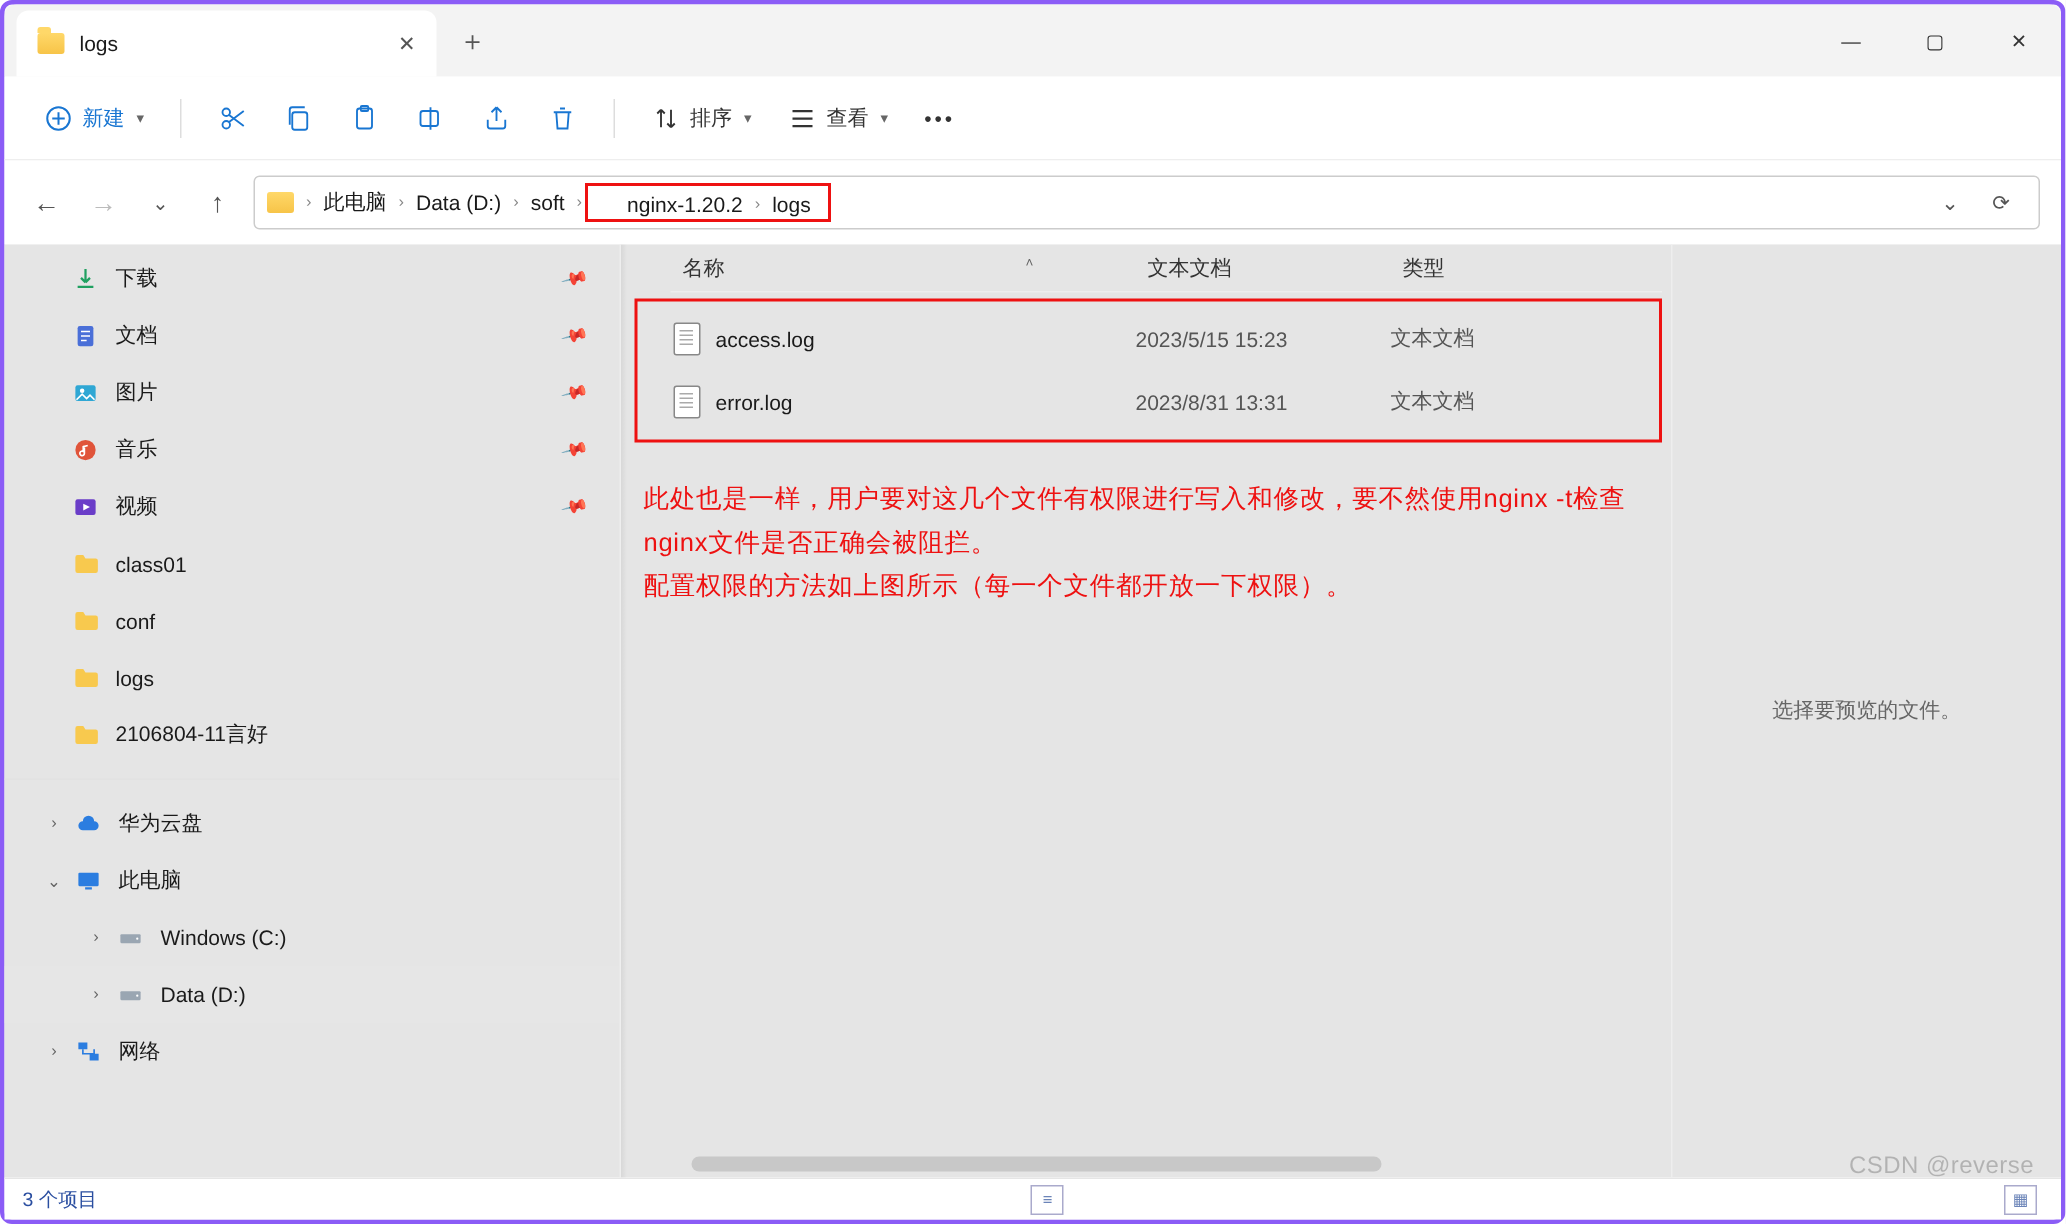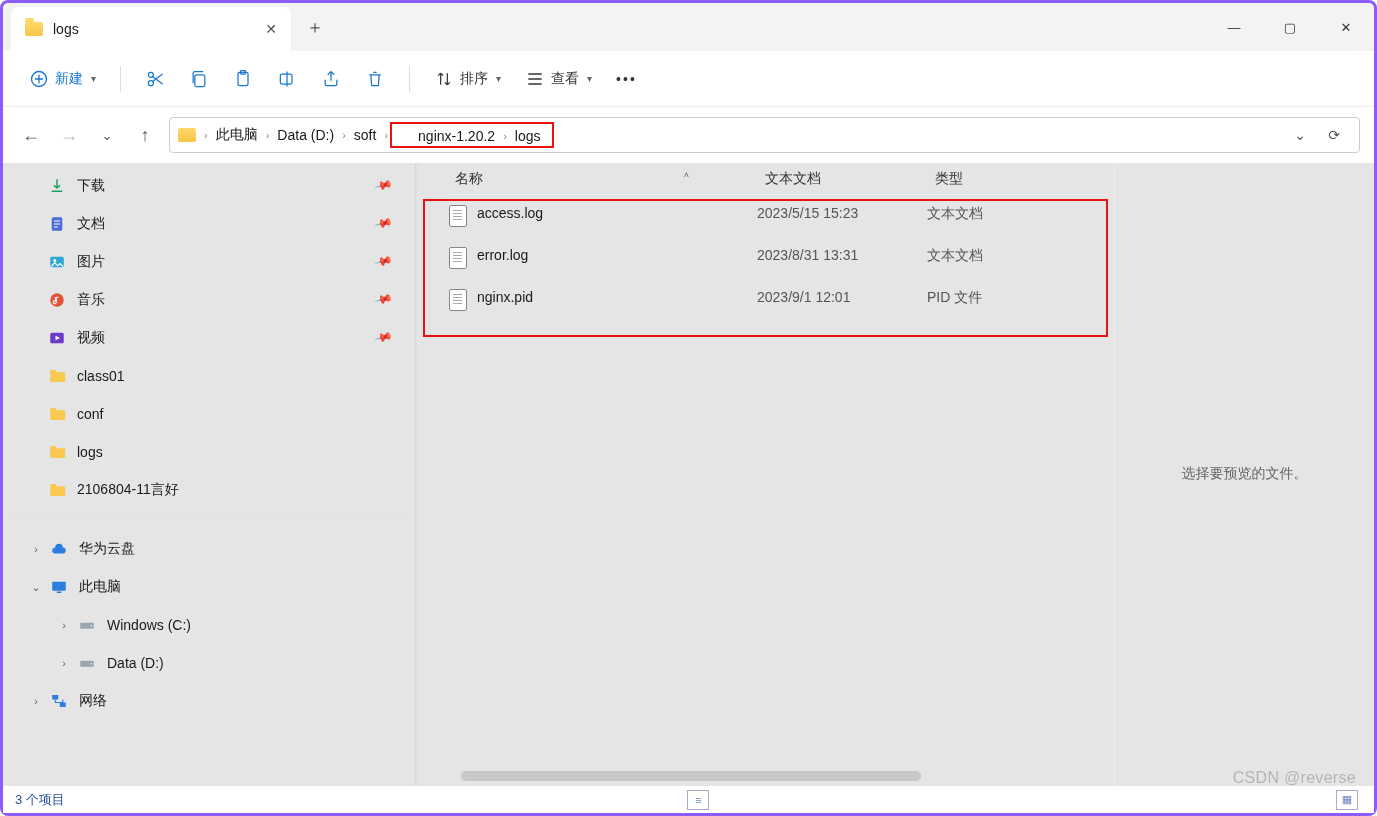--- a/index.html
+++ b/index.html
@@ -49,21 +49,21 @@
 .splitter::after{content:"";position:absolute;left:0;top:0;width:4px;height:100%;background:linear-gradient(to right,rgba(0,0,0,.06),transparent)}
 
 .filepane{flex:1;display:flex;flex-direction:column;min-width:0;position:relative}
 .cols{display:flex;height:32px;align-items:center;color:#333;border-bottom:1px solid #eee;margin:0 6px 0 28px}
 .cols>div{padding:0 8px}
 .c-name{width:310px;display:flex;align-items:flex-start;gap:16px}
 .c-date{width:170px}
 .c-type{flex:1}
 .sortup{font-size:9px;margin-left:auto;margin-right:60px;color:#666}
 .filebox{margin:4px 6px 4px 4px;border:2.5px solid #e11;padding:4px 0}
-.row{display:flex;align-items:flex-start;height:42px;padding-left:24px;cursor:pointer}
+.row{display:flex;align-items:center;height:42px;padding-left:24px;cursor:pointer}
 .row .fico{width:18px;height:22px;border:1px solid #888;border-radius:2px;margin-right:10px;position:relative;background:#fff}
 .row .fico::before{content:"";position:absolute;left:3px;top:4px;width:9px;height:1px;background:#aaa;box-shadow:0 3px 0 #aaa,0 6px 0 #aaa,0 9px 0 #aaa}
 .row .fname{width:280px}
 .row .fdate{width:170px;color:#555}
 .row .ftype{color:#555}
 .annot{color:#e11;font-size:17px;line-height:1.7;margin:20px 10px 0 10px;letter-spacing:.5px;white-space:pre-wrap;max-width:860px}
 .hscroll{height:14px;margin:0 8px 2px 24px;background:transparent;position:relative;margin-top:auto}
 
 .preview{width:260px;border-left:1px solid #eee;display:flex;align-items:center;justify-content:center;color:#666}
 
@@ -335,27 +335,23 @@
             <span class="fname">access.log</span>
             <span class="fdate">2023/5/15 15:23</span>
             <span class="ftype">文本文档</span>
           </div>
           <div class="row">
             <span class="fico"></span>
             <span class="fname">error.log</span>
             <span class="fdate">2023/8/31 13:31</span>
             <span class="ftype">文本文档</span>
           </div>
-          <div class="row">
-            <span class="fico"></span>
-            <span class="fname">nginx.pid</span>
-            <span class="fdate">2023/9/1 12:01</span>
-            <span class="ftype">PID 文件</span>
-          </div>
-        </div>
+        </div>
+      <div class="annot">此处也是一样，用户要对这几个文件有权限进行写入和修改，要不然使用nginx -t检查nginx文件是否正确会被阻拦。
+配置权限的方法如上图所示（每一个文件都开放一下权限）。</div>
       <div class="hscroll">
           <div class="thumb"></div>
         </div>
     </div>
 
     <div class="preview">
       <span>选择要预览的文件。</span>
     </div>
   </div>
 

